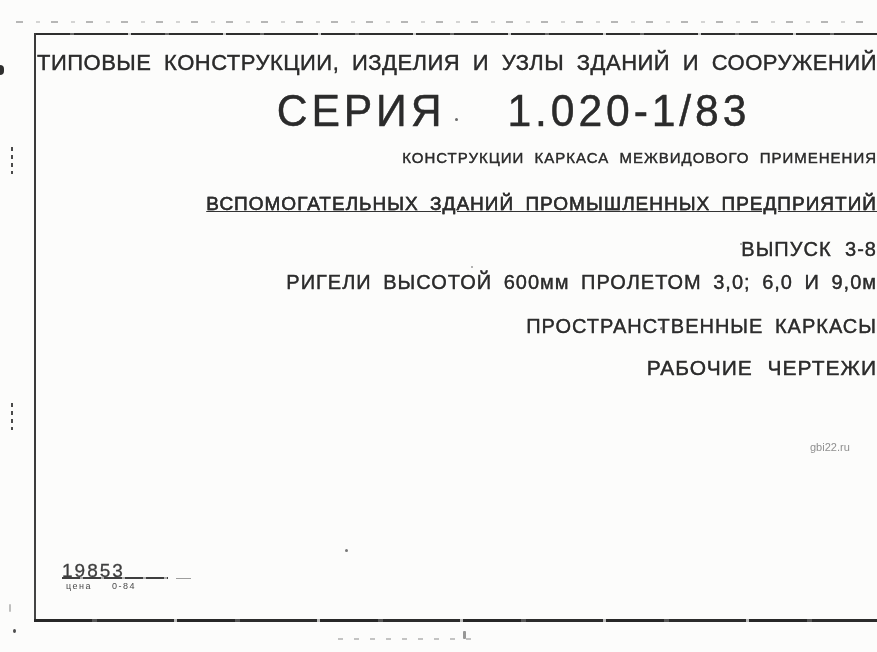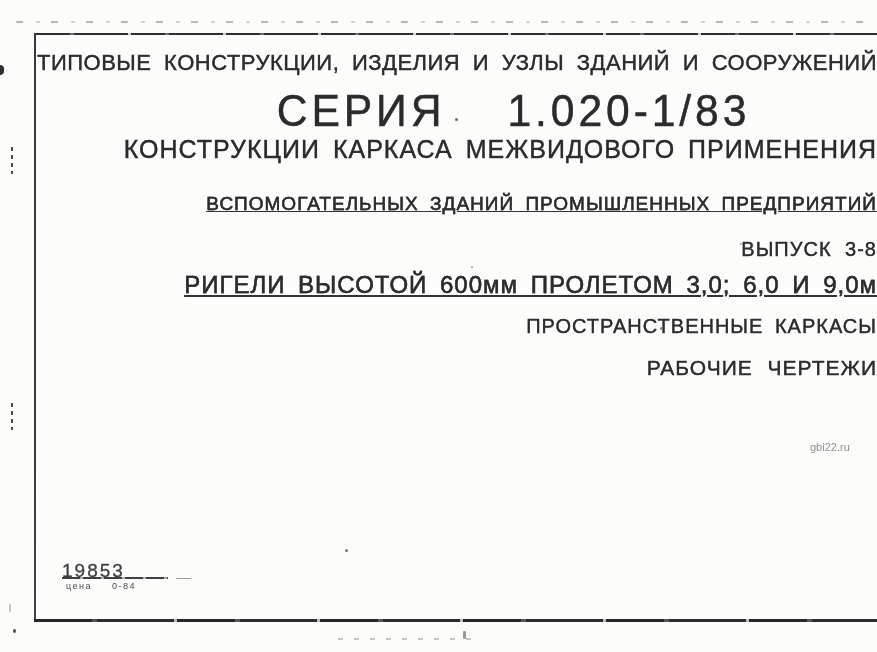--- a/index.html
+++ b/index.html
@@ -62,25 +62,25 @@
   .header-line { top: 50px; font-size: 22px; letter-spacing: 0.5px; word-spacing: 6px; }
   .series-row {
     position: absolute; left: 150px; right: 0; top: 86px;
     display: flex; justify-content: center; align-items: flex-start; gap: 64px;
     font-size: 44px; letter-spacing: 4px;
     -webkit-text-stroke: 0.4px #333;
     text-shadow: 0 0 0.6px rgba(45,45,45,0.55);
     transform: scaleX(0.97); transform-origin: center;
     white-space: nowrap;
   }
-  .sub-1 { top: 135px; font-size: 25px; }
+  .sub-1 { top: 149px; font-size: 15px; }
   .sub-2 { top: 171px; font-size: 19px; left: 35px; right: 22px; }
   .sub-3 { top: 193px; font-size: 19px; text-decoration: underline; }
   .issue-line { top: 238px; font-size: 20px; word-spacing: 7px; }
-  .content-1 { top: 271px; font-size: 24px; text-decoration: underline; }
+  .content-1 { top: 271px; font-size: 20px; }
   .content-2 { top: 293px; font-size: 20px; }
   .content-3 { top: 315px; font-size: 20px; }
   .doctype-line { top: 356px; font-size: 21px; word-spacing: 8px; }
   
   .stamp { position: absolute; left: 62px; top: 560px; }
   .stamp-number {
     font-size: 19px; letter-spacing: 2px; color: #3d3d3d; text-align: right;
     -webkit-text-stroke: 0.3px #444;
   }
   .stamp-rule {

